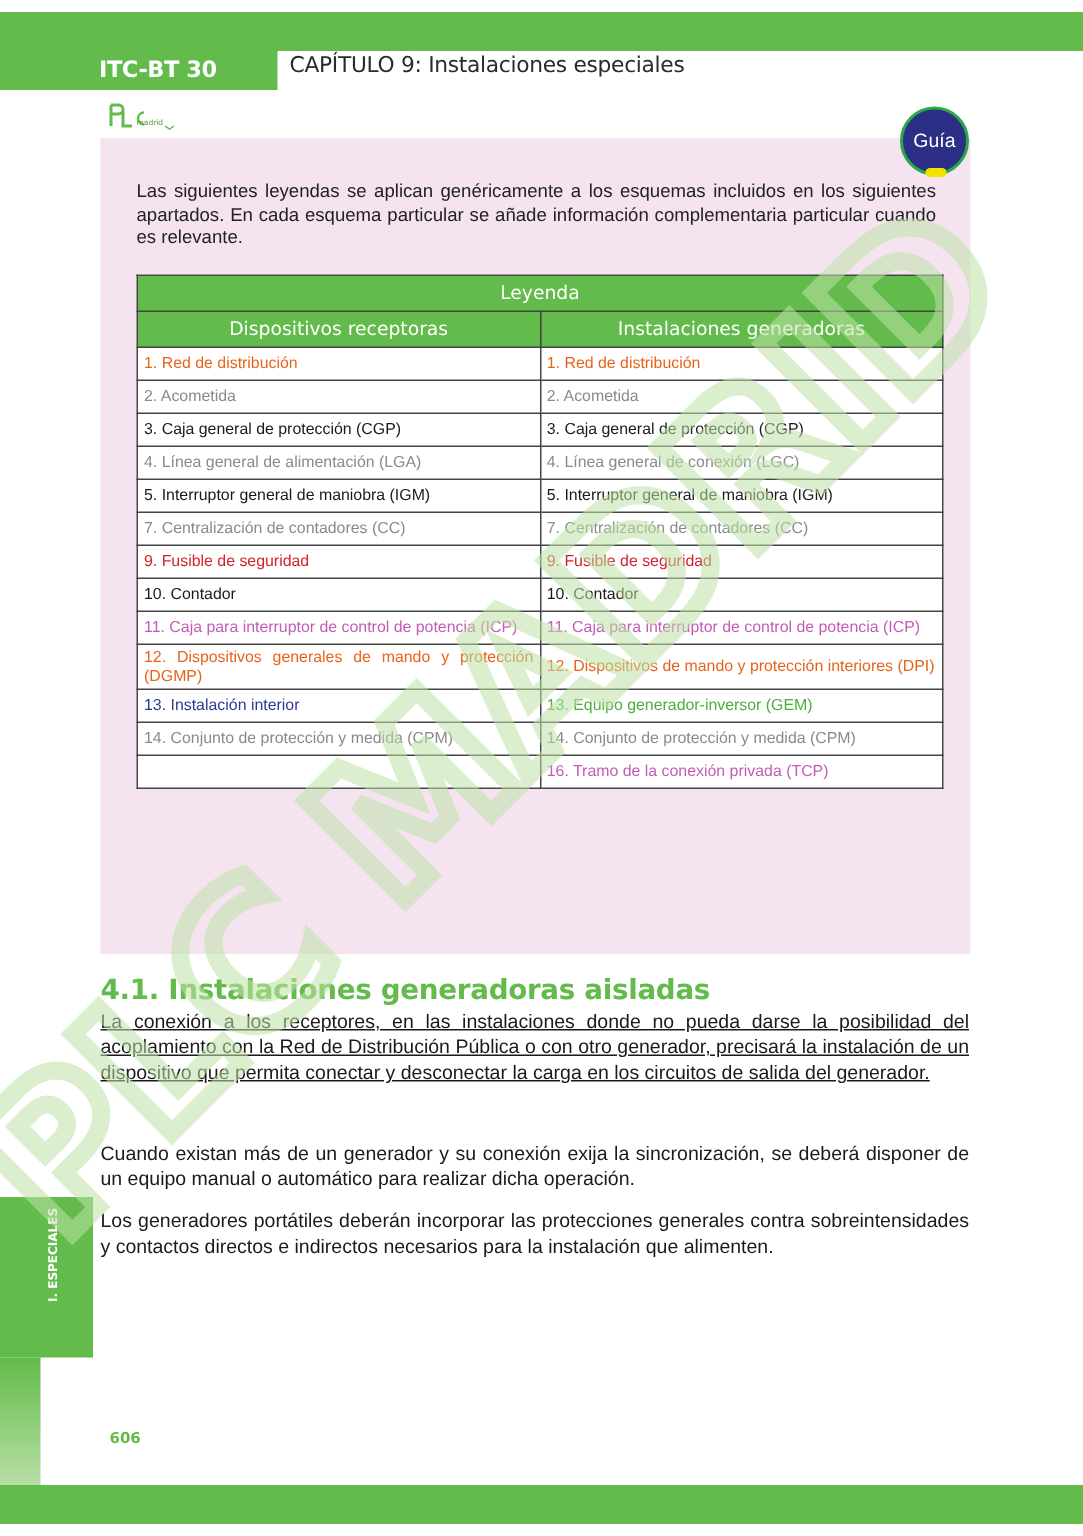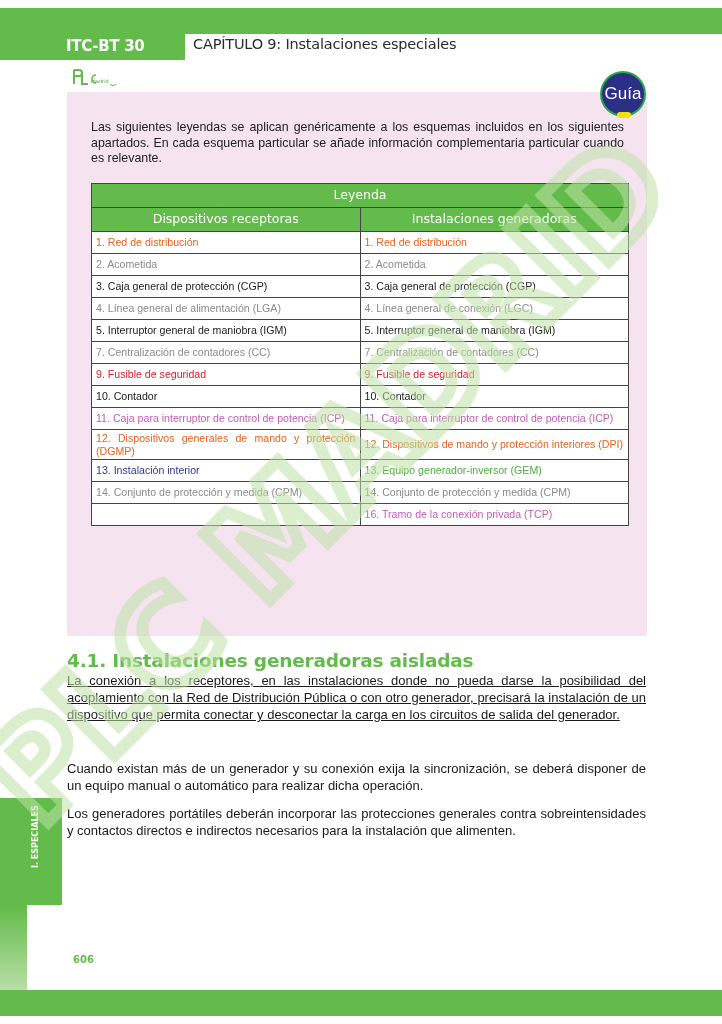--- a/index.html
+++ b/index.html
@@ -17,21 +17,21 @@
     }
     .chapter-title {
       position: absolute; left: 193px; top: 36px; font-family: "DejaVu Sans", sans-serif;
       font-size: 14.5px; color: #2b2b2b; letter-spacing: -0.2px;
     }
     .logo { position: absolute; left: 72px; top: 66px; width: 46px; height: 22px; }
     .pink-box { position: absolute; left: 67px; top: 92px; width: 580px; height: 544px; background: #f5e4f0; }
     .guia-badge {
       position: absolute; left: 600px; top: 71px; width: 46px; height: 46px; border-radius: 50%;
       background: #2c2f86; border: 2px solid #2aa84a; box-sizing: border-box;
-      color: #fff; font-size: 17px; text-align: center; line-height: 42px;
+      color: #fff; font-size: 13px; text-align: center; line-height: 42px;
     }
     .guia-badge-tail { position: absolute; left: 617px; top: 112px; width: 14px; height: 6px; background: #f1e200; border-radius: 3px; }
     .intro {
       position: absolute; left: 91px; top: 120px; width: 533px; font-size: 12.4px; line-height: 15.5px;
       text-align: justify; color: #222;
     }
     table.legend {
       position: absolute; left: 91px; top: 183px; width: 538px; border-collapse: collapse;
       table-layout: fixed; background: #fff; padding-left: 15px;
     }

